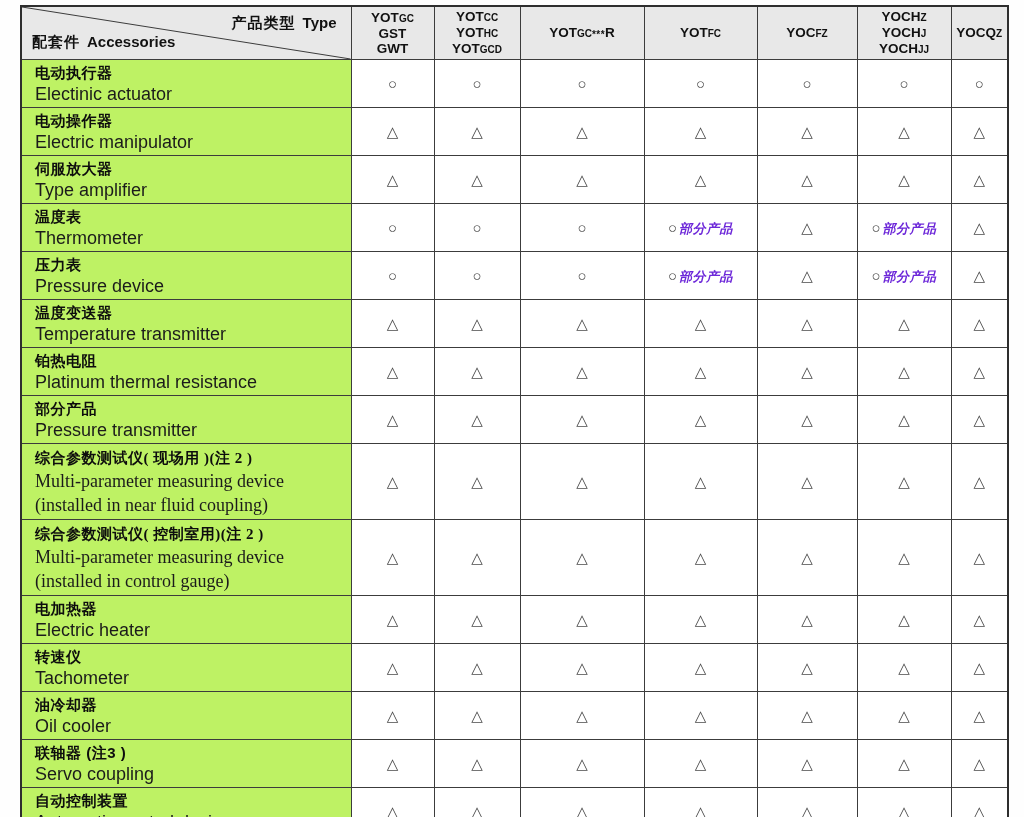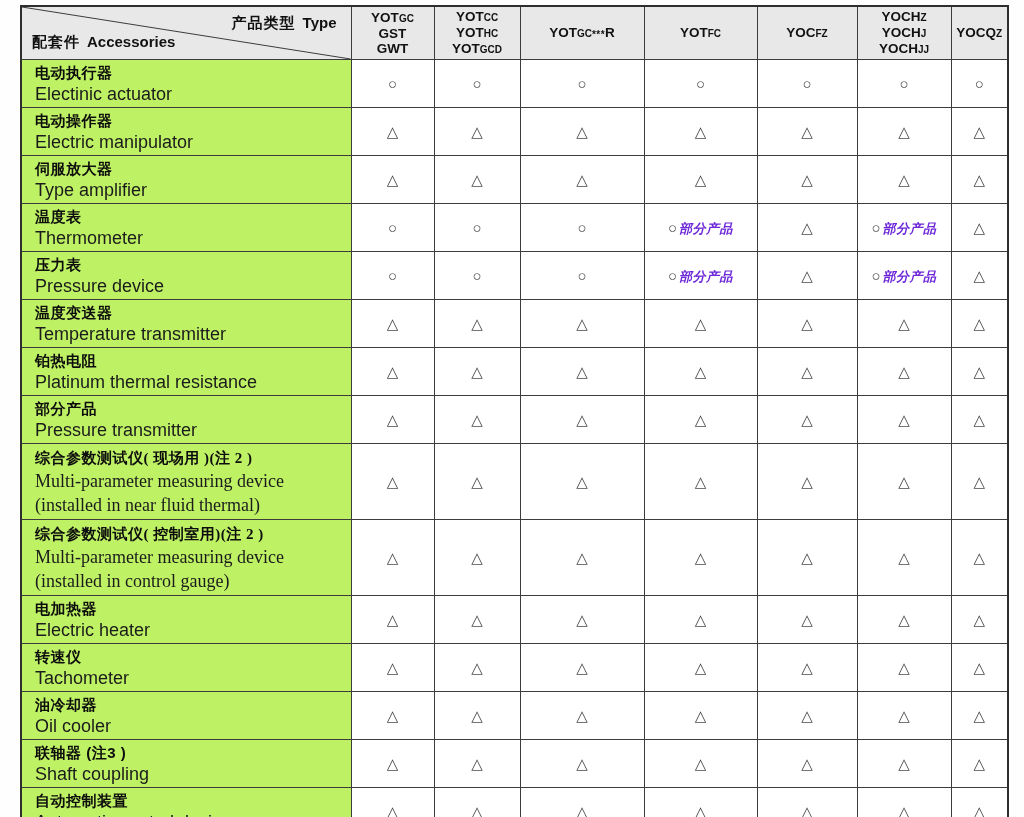--- a/index.html
+++ b/index.html
@@ -239,21 +239,21 @@
           <td class="mark-cell"><span class="mark"><span class="triangle-glyph">△</span></span></td>
           <td class="mark-cell"><span class="mark"><span class="triangle-glyph">△</span></span></td>
           <td class="mark-cell"><span class="mark"><span class="triangle-glyph">△</span></span></td>
           <td class="mark-cell"><span class="mark"><span class="triangle-glyph">△</span></span></td>
           <td class="mark-cell"><span class="mark"><span class="triangle-glyph">△</span></span></td>
         </tr>
         <tr class="tall">
           <td class="label-cell">
             <div class="zh">综合参数测试仪( 现场用 )(注 2 )</div>
             <div class="en">Multi-parameter measuring device</div>
-            <div class="en">(installed in near fluid thermal)</div>
+            <div class="en">(installed in near fluid coupling)</div>
           </td>
           <td class="mark-cell"><span class="mark"><span class="triangle-glyph">△</span></span></td>
           <td class="mark-cell"><span class="mark"><span class="triangle-glyph">△</span></span></td>
           <td class="mark-cell"><span class="mark"><span class="triangle-glyph">△</span></span></td>
           <td class="mark-cell"><span class="mark"><span class="triangle-glyph">△</span></span></td>
           <td class="mark-cell"><span class="mark"><span class="triangle-glyph">△</span></span></td>
           <td class="mark-cell"><span class="mark"><span class="triangle-glyph">△</span></span></td>
           <td class="mark-cell"><span class="mark"><span class="triangle-glyph">△</span></span></td>
         </tr>
         <tr class="tall">
@@ -305,21 +305,21 @@
           <td class="mark-cell"><span class="mark"><span class="triangle-glyph">△</span></span></td>
           <td class="mark-cell"><span class="mark"><span class="triangle-glyph">△</span></span></td>
           <td class="mark-cell"><span class="mark"><span class="triangle-glyph">△</span></span></td>
           <td class="mark-cell"><span class="mark"><span class="triangle-glyph">△</span></span></td>
           <td class="mark-cell"><span class="mark"><span class="triangle-glyph">△</span></span></td>
           <td class="mark-cell"><span class="mark"><span class="triangle-glyph">△</span></span></td>
         </tr>
         <tr>
           <td class="label-cell">
             <div class="zh">联轴器 (注3 )</div>
-            <div class="en">Shaft coupling</div>
+            <div class="en">Servo coupling</div>
           </td>
           <td class="mark-cell"><span class="mark"><span class="triangle-glyph">△</span></span></td>
           <td class="mark-cell"><span class="mark"><span class="triangle-glyph">△</span></span></td>
           <td class="mark-cell"><span class="mark"><span class="triangle-glyph">△</span></span></td>
           <td class="mark-cell"><span class="mark"><span class="triangle-glyph">△</span></span></td>
           <td class="mark-cell"><span class="mark"><span class="triangle-glyph">△</span></span></td>
           <td class="mark-cell"><span class="mark"><span class="triangle-glyph">△</span></span></td>
           <td class="mark-cell"><span class="mark"><span class="triangle-glyph">△</span></span></td>
         </tr>
         <tr>

